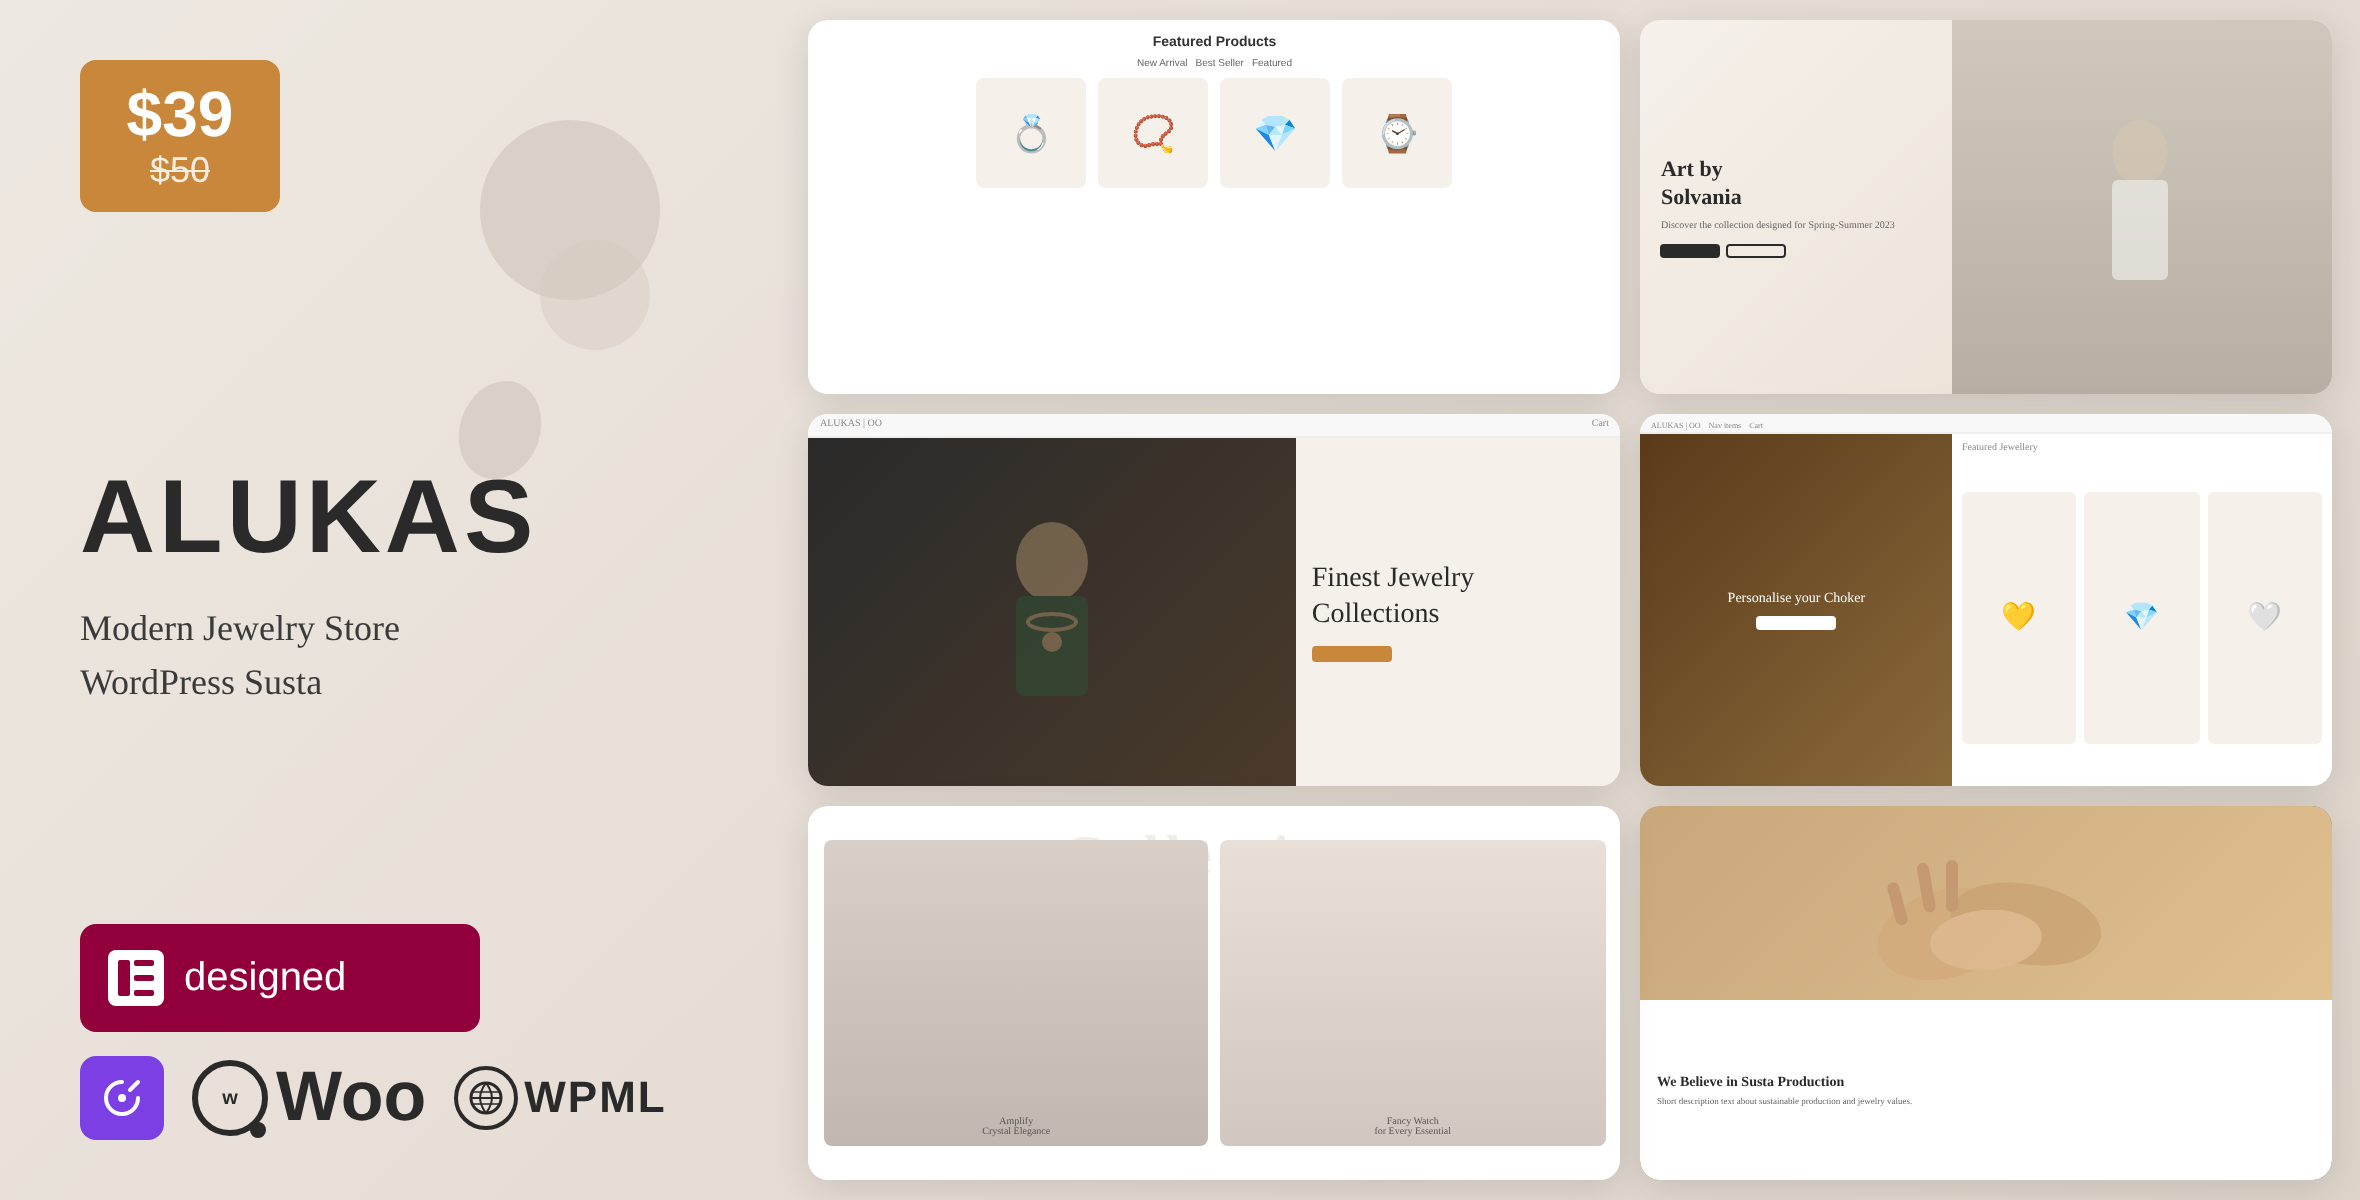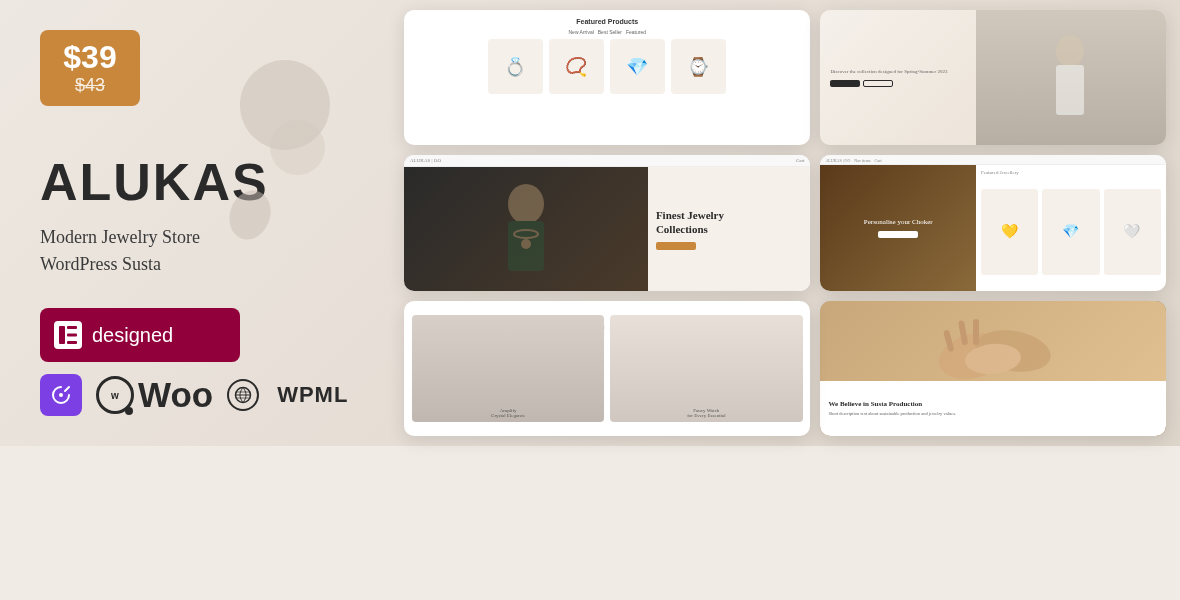--- a/index.html
+++ b/index.html
@@ -7,21 +7,21 @@
       width: 1180px;
       height: 600px;
       overflow: hidden;
       font-family: Georgia, 'Times New Roman', serif;
       background: #f0ebe4;
     }
 
     .container {
       display: flex;
       width: 1180px;
-      height: 446px;
+      height: 600px;
       background: linear-gradient(135deg, #ede8e1 0%, #e8e0d8 40%, #ddd5ca 100%);
       position: relative;
     }
 
     
     .left-panel {
       width: 390px;
       padding: 30px 40px;
       display: flex;
       flex-direction: column;
@@ -186,21 +186,21 @@
     .woo-text {
       font-size: 35px;
       font-weight: 700;
       color: #2a2a2a;
       font-family: Arial, sans-serif;
     }
 
     .wpml-logo {
       display: flex;
       align-items: center;
-      gap: 18px;
+      gap: 3px;
     }
     .wpml-text {
       font-size: 22px;
       font-weight: 800;
       color: #2a2a2a;
       font-family: Arial, sans-serif;
       letter-spacing: 1px;
     }
 
     
@@ -322,22 +322,22 @@
     }
     .ss-hero-left {
       width: 40%;
       background: #f5f0ea;
       display: flex;
       flex-direction: column;
       justify-content: center;
       padding: 8px;
     }
     .ss-hero-text {
-      font-size: 11px;
-      font-weight: bold;
+      font-size: 14px;
+      font-weight: normal;
       color: #2a2a2a;
       line-height: 1.3;
       font-family: Georgia, serif;
       margin-bottom: 6px;
     }
     .ss-hero-btn {
       width: 40px;
       height: 8px;
       background: #c8873a;
       border-radius: 2px;
@@ -551,21 +551,21 @@
   <div class="decorative-circles">
     <div class="circle-large"></div>
     <div class="circle-small"></div>
     <div class="pebble"></div>
   </div>
 
   <div class="left-panel">
 
     <div class="price-box">
       <span class="price-current">$39</span>
-      <span class="price-old">$43</span>
+      <span class="price-old">$50</span>
     </div>
 
     <div class="title-section">
       <div class="theme-name">ALUKAS</div>
       <div class="theme-subtitle">
         <span>Modern Jewelry Store</span><br>
         <span>WordPress Susta</span>
       </div>
     </div>
 
@@ -673,20 +673,21 @@
         </div>
         <div class="ss-collection-item" style="background:linear-gradient(#e8e0d8,#d0c8c0)">
           <div class="ss-collection-label">Fancy Watch<br>for Every Essential</div>
         </div>
       </div>
     </div>
 
     <div class="screenshot ss-art">
       <div class="ss-art-top">
         <div class="ss-art-left">
+          <div class="ss-art-title">Art by<br>Solvania</div>
           <div class="ss-art-subtitle">Discover the collection designed for Spring-Summer 2023</div>
           <div class="ss-art-btns">
             <div class="ss-art-btn"></div>
             <div class="ss-art-btn2"></div>
           </div>
         </div>
         <div class="ss-art-img" style="display:flex;align-items:center;justify-content:center;">
           <svg width="55" height="90" viewBox="0 0 55 90" opacity="0.5">
             <ellipse cx="27" cy="18" rx="14" ry="16" fill="#d8c8b0"></ellipse>
             <rect x="13" y="32" width="28" height="50" rx="3" fill="white"></rect>

